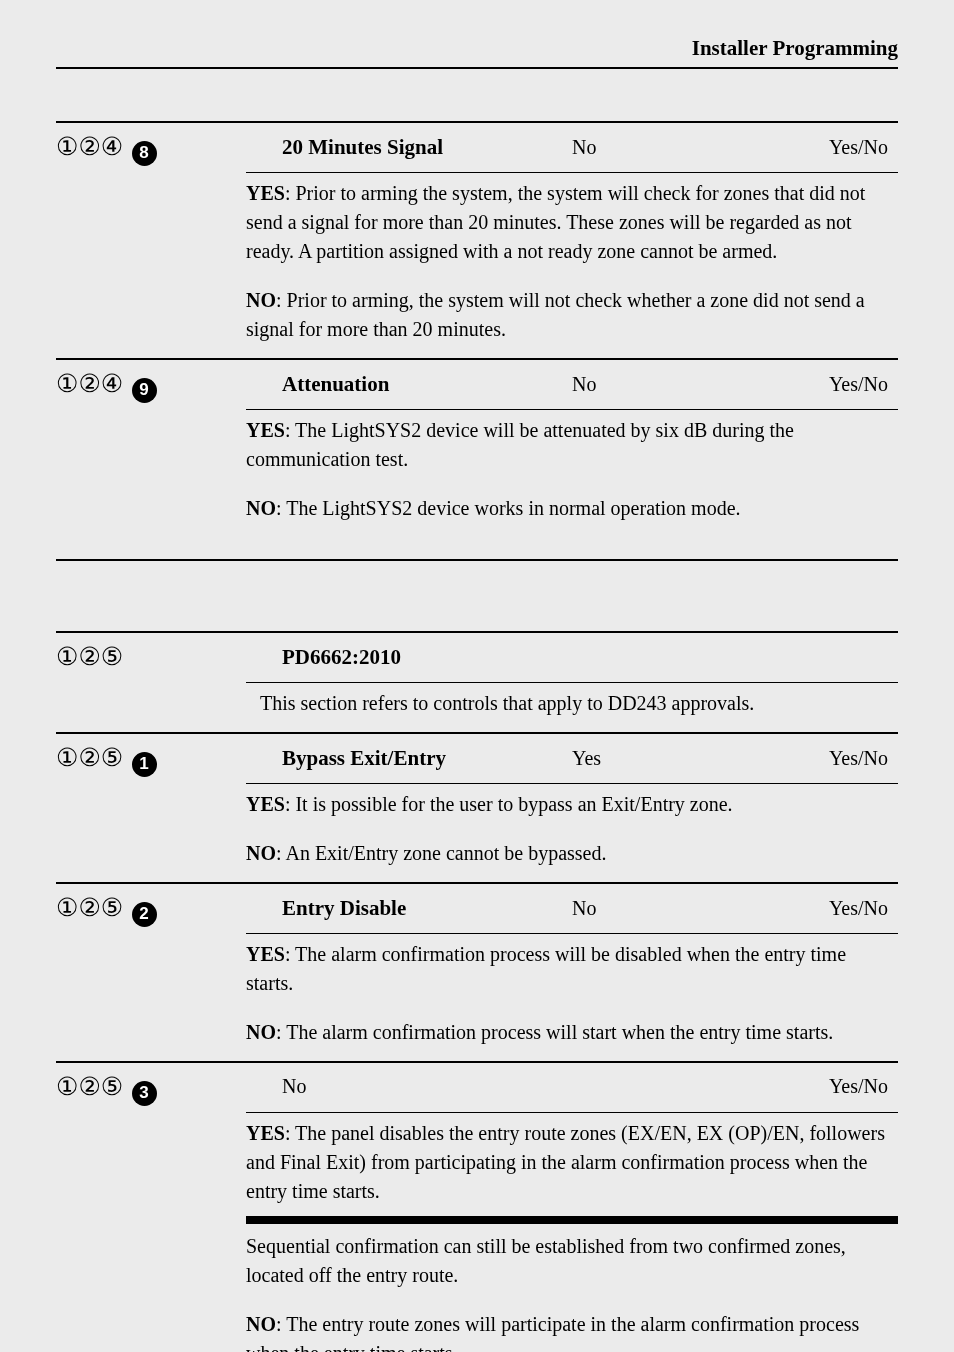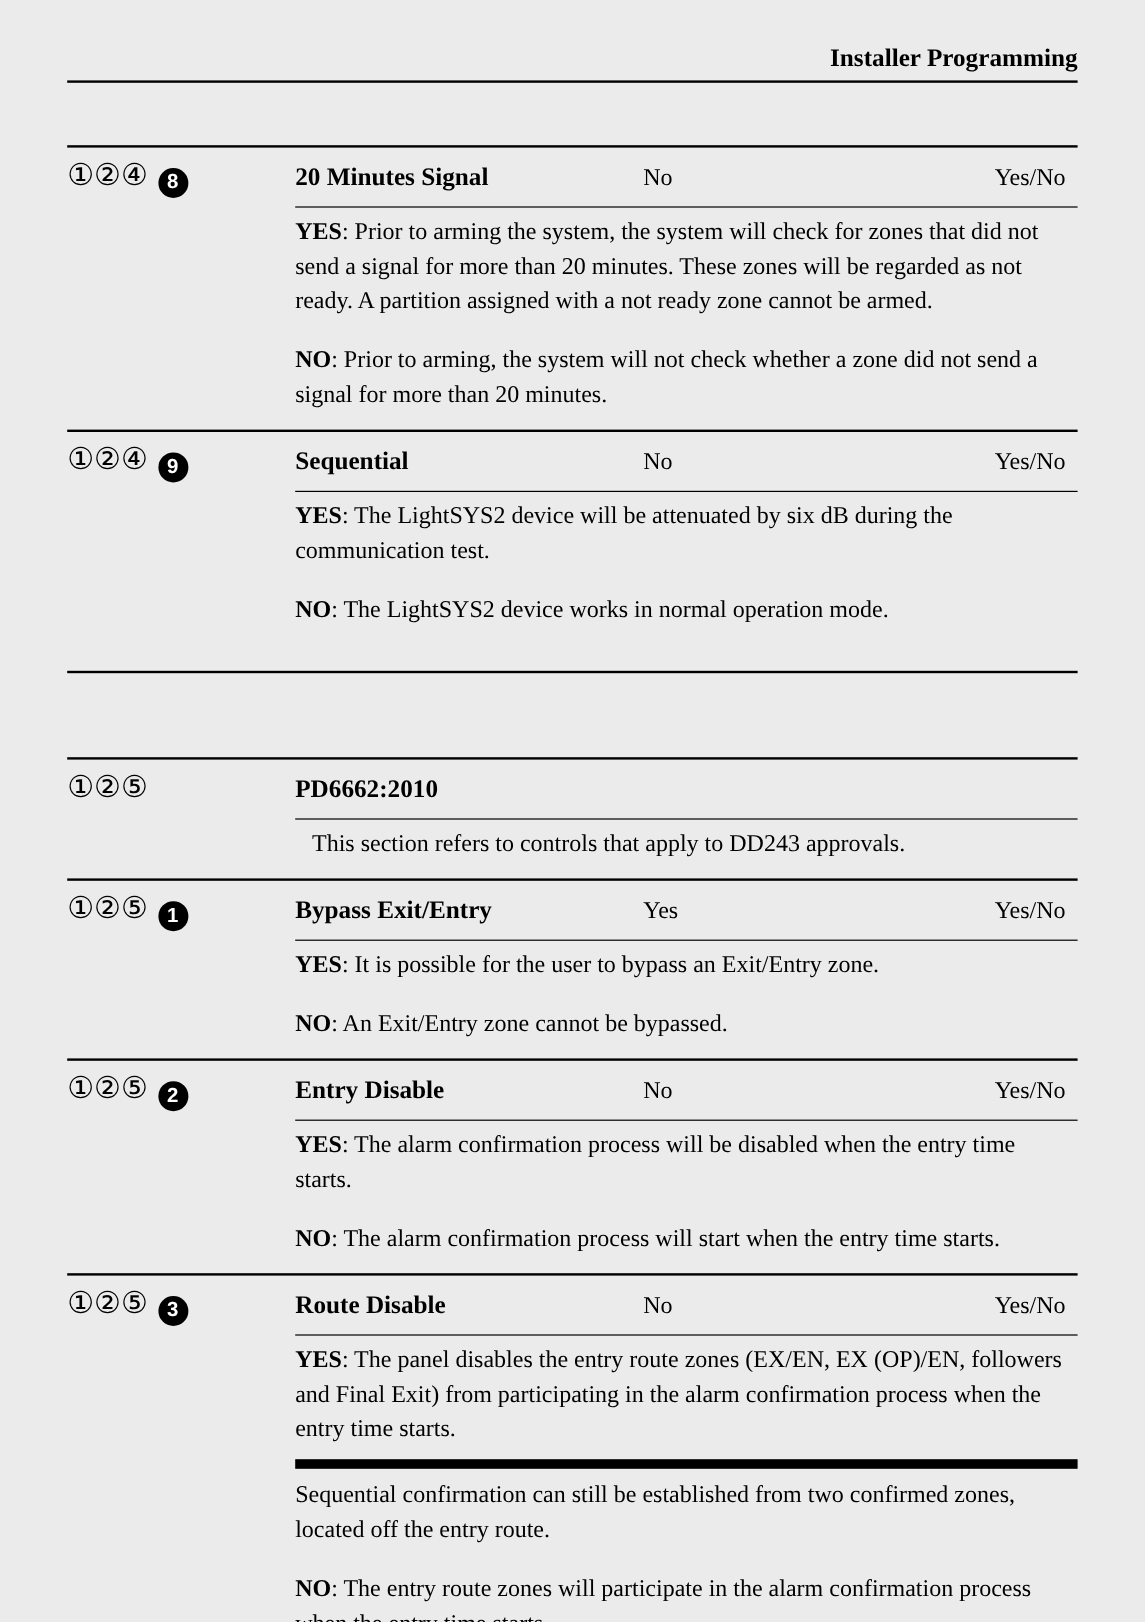--- a/index.html
+++ b/index.html
@@ -40,20 +40,21 @@
     border: none;
     border-top: 3px solid #000;
     margin: 0;
   }
   .row {
     display: flex;
     align-items: flex-start;
   }
   .header-row {
     padding: 6px 0 6px 0;
+    gap: 36px;
   }
   .code-col {
     width: 190px;
     flex-shrink: 0;
     font-size: 25px;
     line-height: 1.2;
     padding-top: 2px;
   }
   .content-col {
     flex: 1;
@@ -159,21 +160,21 @@
   </div>
 
   <hr class="section-top-rule">
   <div class="row header-row">
     <div class="code-col">
       <span class="circled">①②④</span>
       <span class="filled-num">9</span>
     </div>
     <div class="content-col">
       <div class="param-header">
-        <div class="param-name">Sequential</div>
+        <div class="param-name">Attenuation</div>
         <div class="param-default">No</div>
         <div class="param-range">Yes/No</div>
       </div>
     </div>
   </div>
   <div class="row">
     <div class="code-col"></div>
     <div class="content-col">
       <hr class="thin-rule">
       <div class="desc-block" style="padding-bottom:32px;">
@@ -258,21 +259,20 @@
   </div>
 
   <hr class="section-top-rule">
   <div class="row header-row">
     <div class="code-col">
       <span class="circled">①②⑤</span>
       <span class="filled-num">3</span>
     </div>
     <div class="content-col">
       <div class="param-header">
-        <div class="param-name">Route Disable</div>
         <div class="param-default">No</div>
         <div class="param-range">Yes/No</div>
       </div>
     </div>
   </div>
   <div class="row">
     <div class="code-col"></div>
     <div class="content-col">
       <hr class="thin-rule">
       <div class="desc-block">

